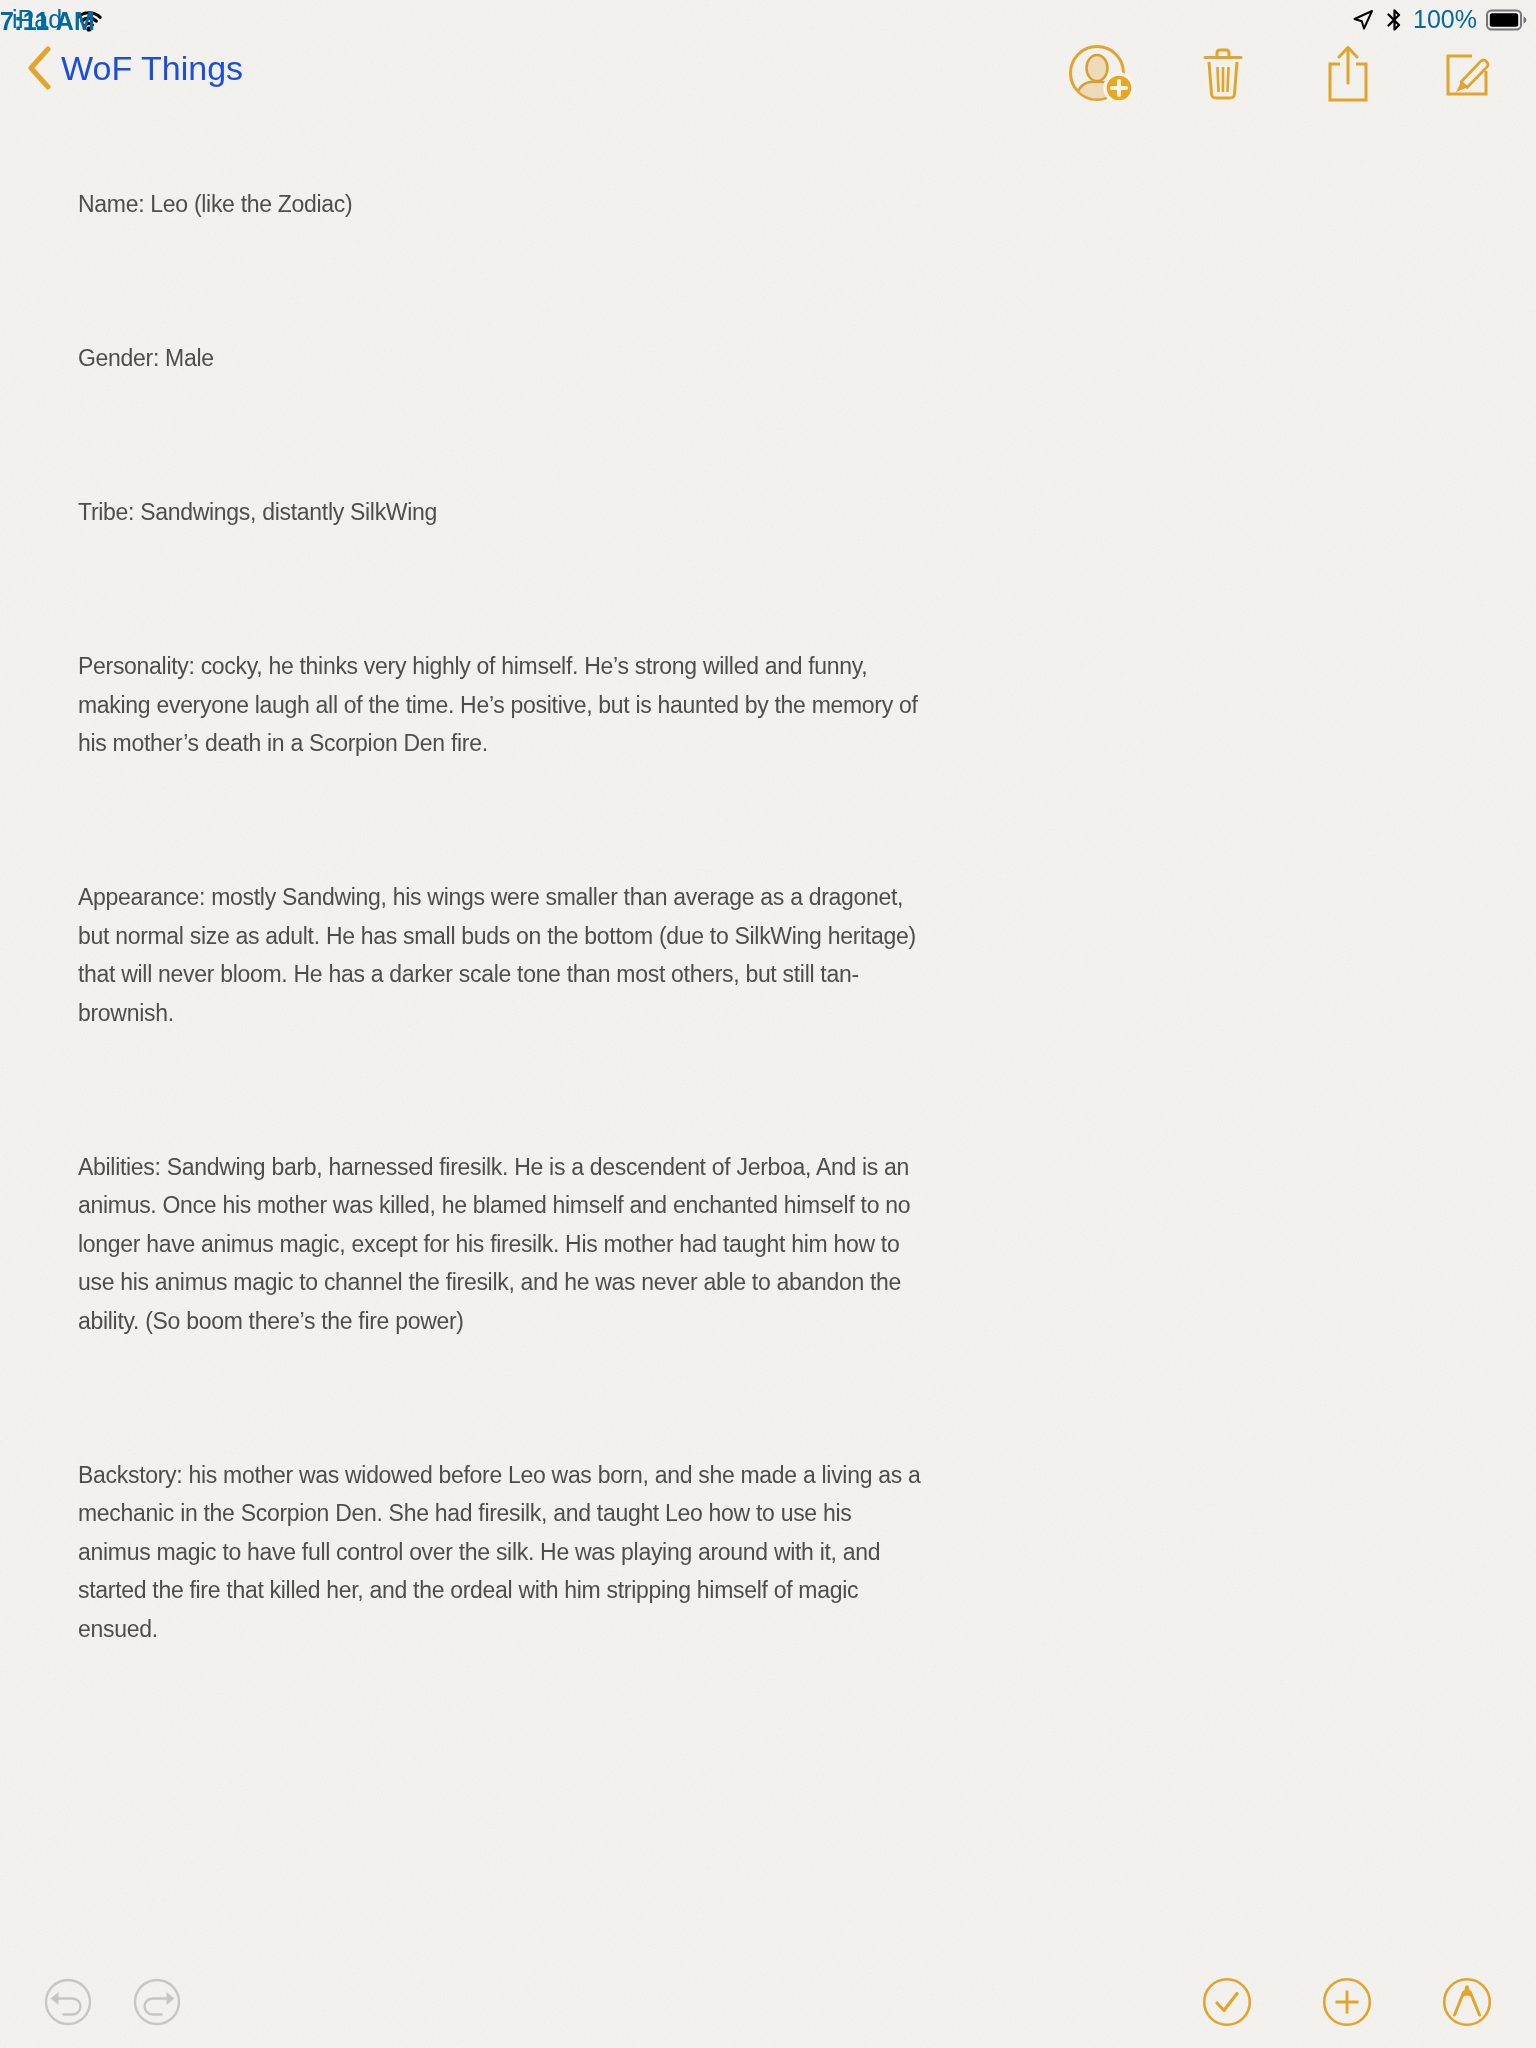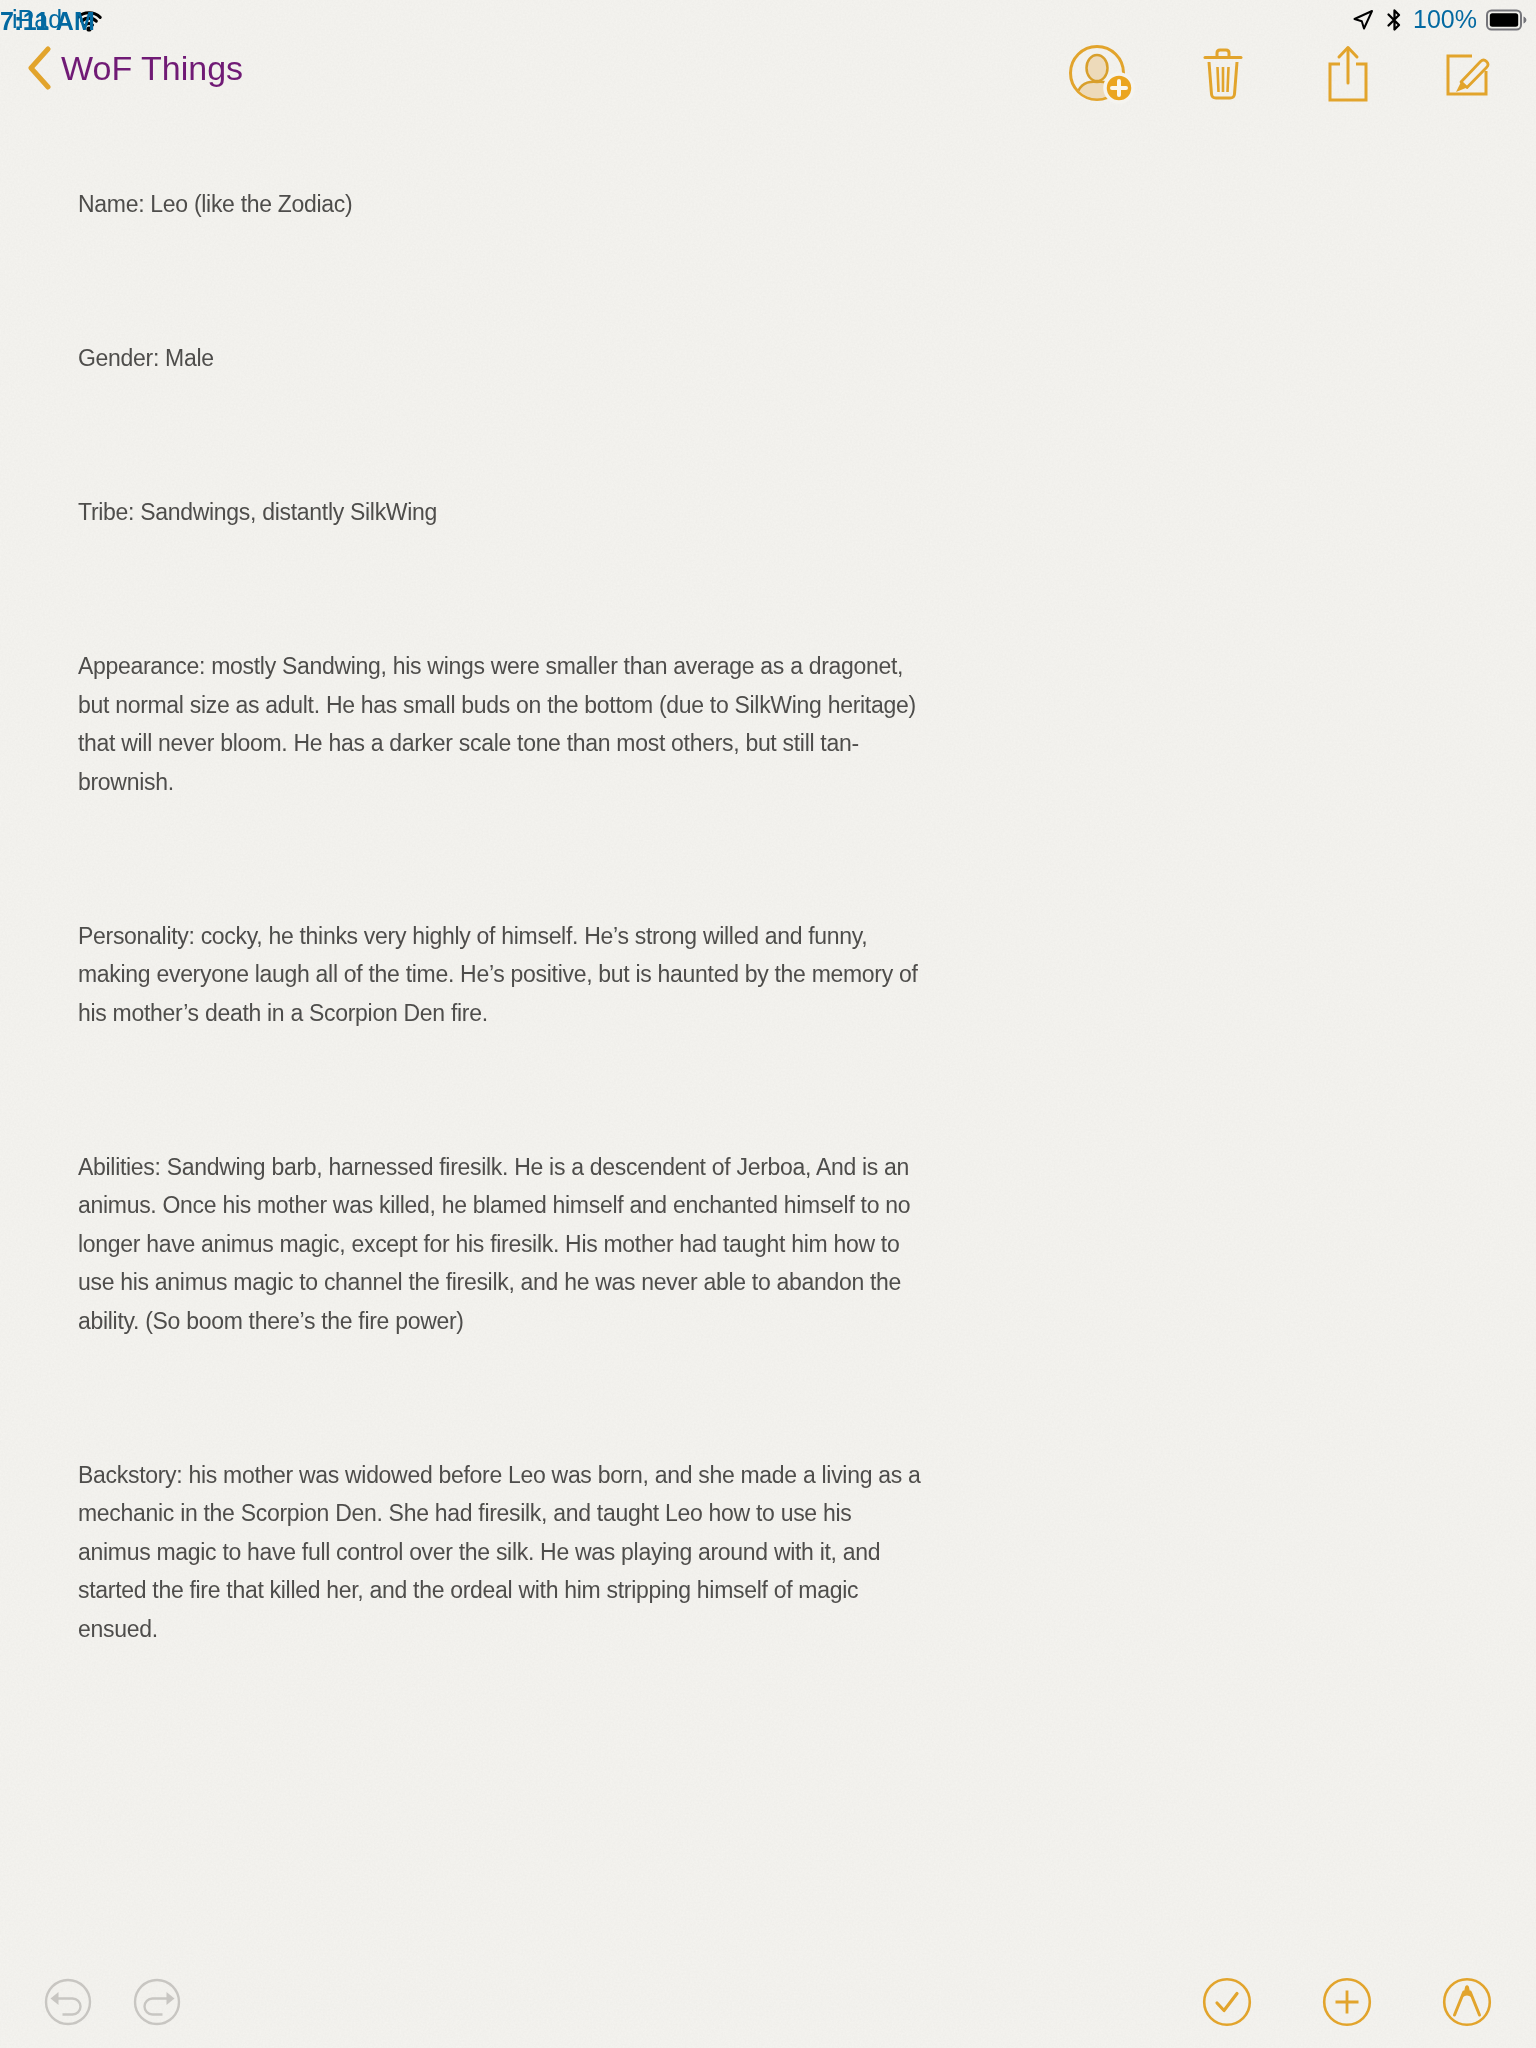--- a/index.html
+++ b/index.html
@@ -11,21 +11,21 @@
   .paper-texture{position:absolute;inset:0;z-index:0;pointer-events:none;}
   
   .status-bar{position:absolute;top:0;left:0;right:0;height:40px;z-index:3;font-size:25px;color:#0369a1;}
   .sb-left{position:absolute;left:12px;top:5px;display:flex;align-items:center;gap:10px;}
   .sb-time{position:absolute;left:0;right:0;top:7px;text-align:left;font-weight:700;letter-spacing:.2px;}
   .sb-right{position:absolute;right:8px;top:5px;display:flex;align-items:center;gap:9px;}
   .sb-right .pct{font-size:25px;}
   
   .nav-bar{position:absolute;top:40px;left:0;right:0;height:76px;z-index:3;}
   .back-button{position:absolute;left:26px;top:6px;display:flex;align-items:center;gap:9px;cursor:pointer;}
-  .back-label{font-size:34px;color:#701a75;}
+  .back-label{font-size:34px;color:#1d4ed8;}
   .nav-actions{position:absolute;inset:0;}
   .nav-btn{position:absolute;cursor:pointer;}
   .btn-add-people{left:1066px;top:2px;}
   .btn-trash{left:1200px;top:5px;}
   .btn-share{left:1324px;top:1px;}
   .btn-compose{left:1440px;top:5px;}
   
   .note-content{
     position:absolute;left:78px;right:64px;top:108px;z-index:2;
     font-size:23px;line-height:38.5px;letter-spacing:-0.3px;
@@ -124,27 +124,27 @@
         <path d="M21 37 L27 42.5 L16 47 Z" fill="#e2a42c"></path>
       </svg>
     </div>
   </div>
 </nav>
 
 <main class="note-content">
   <p>Name: Leo (like the Zodiac)</p>
   <p>Gender: Male</p>
   <p>Tribe: Sandwings, distantly SilkWing</p>
+  <p>Personality: cocky, he thinks very highly of himself. He’s strong willed and funny,
+making everyone laugh all of the time. He’s positive, but is haunted by the memory of
+his mother’s death in a Scorpion Den fire.</p>
   <p>Appearance: mostly Sandwing, his wings were smaller than average as a dragonet,
 but normal size as adult. He has small buds on the bottom (due to SilkWing heritage)
 that will never bloom. He has a darker scale tone than most others, but still tan-
 brownish.</p>
-  <p>Personality: cocky, he thinks very highly of himself. He’s strong willed and funny,
-making everyone laugh all of the time. He’s positive, but is haunted by the memory of
-his mother’s death in a Scorpion Den fire.</p>
   <p>Abilities: Sandwing barb, harnessed firesilk. He is a descendent of Jerboa, And is an
 animus. Once his mother was killed, he blamed himself and enchanted himself to no
 longer have animus magic, except for his firesilk. His mother had taught him how to
 use his animus magic to channel the firesilk, and he was never able to abandon the
 ability. (So boom there’s the fire power)</p>
   <p>Backstory: his mother was widowed before Leo was born, and she made a living as a
 mechanic in the Scorpion Den. She had firesilk, and taught Leo how to use his
 animus magic to have full control over the silk. He was playing around with it, and
 started the fire that killed her, and the ordeal with him stripping himself of magic
 ensued.</p>

